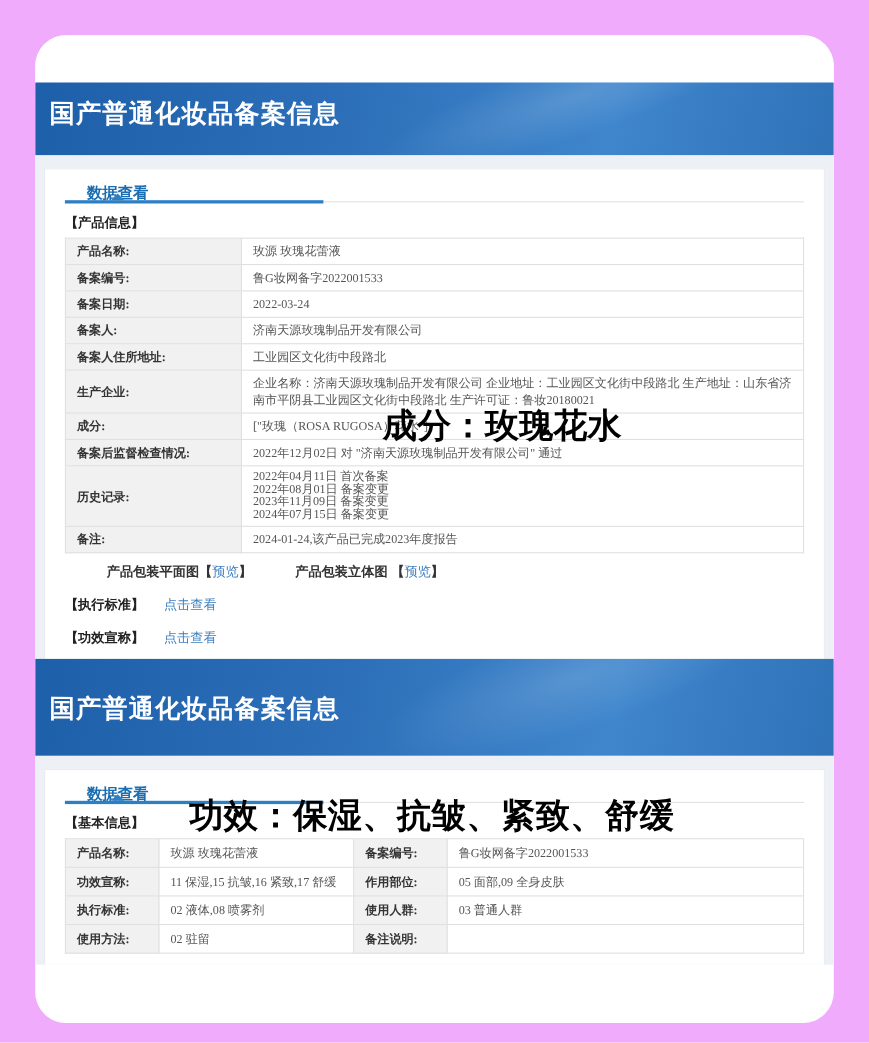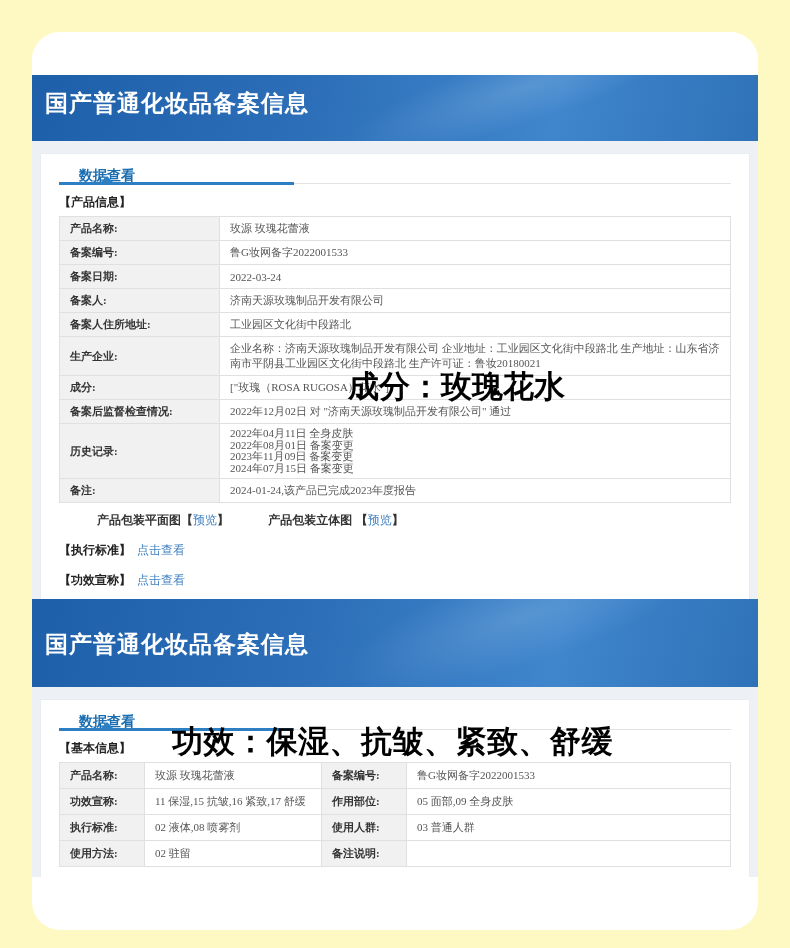--- a/index.html
+++ b/index.html
@@ -1,18 +1,18 @@
 <!DOCTYPE html>
 <html><head>
 <meta charset="utf-8">
 <style>
   * { margin:0; padding:0; box-sizing:border-box; }
   html,body { width:790px; }
   body { font-family:"Liberation Sans","DejaVu Sans",sans-serif; }
-  .page { position:relative; width:790px; height:948px; background:#fef9c3; overflow:hidden; }
+  .page { position:relative; width:790px; height:948px; background:#f0abfc; overflow:hidden; }
   .card { position:absolute; left:32px; top:32px; width:726px; height:898px;
           background:#ffffff; border-radius:28px; overflow:hidden; }
   .top-strip { height:43px; background:#ffffff; }
 
   
   .banner { position:relative; width:100%; overflow:hidden;
             background:linear-gradient(102deg,#1d5fa9 0%,#2c6fb8 38%,#3f86cd 72%,#2f72b8 100%); }
   .banner::before { content:""; position:absolute; left:40%; top:-40%; width:55%; height:120%;
             background:radial-gradient(ellipse at center, rgba(255,255,255,0.14), rgba(255,255,255,0) 65%);
             transform:rotate(-18deg); }
@@ -43,21 +43,21 @@
   td.lbl { background:#f1f1f1; color:#333; font-weight:bold; width:160px; }
   .t1 td { height:24px; }
   .t1 td.tall { height:38px; }
   .hist div { line-height:11.5px; }
 
   
   .pack-line { font-size:12px; color:#333; font-weight:bold; margin:9px 0 0 38px; }
   .pack-item { margin-right:36px; }
   .blue-link { color:#3d7fc1; font-weight:normal; cursor:pointer; text-decoration:none; }
   .doc-link-row { font-size:12px; color:#222; font-weight:bold; margin-top:13px; }
-  .doc-link-row .blue-link { margin-left:6px; }
+  .doc-link-row .blue-link { margin-left:18px; }
 
   
   .t2 td { height:26px; }
   .t2 td.lbl1 { width:85px; background:#f1f1f1; color:#333; font-weight:bold; }
   .t2 td.lbl2 { width:85px; background:#f1f1f1; color:#333; font-weight:bold; }
   .t2 td.v1 { width:177px; }
 
   
   .overlay { position:absolute; color:#000; font-weight:600; white-space:nowrap; z-index:5;
              font-family:"Liberation Sans","DejaVu Sans",sans-serif; }
@@ -115,21 +115,21 @@
             <td class="lbl">成分:</td>
             <td>["玫瑰（ROSA RUGOSA）花水"]</td>
           </tr>
           <tr>
             <td class="lbl">备案后监督检查情况:</td>
             <td>2022年12月02日 对 "济南天源玫瑰制品开发有限公司" 通过</td>
           </tr>
           <tr>
             <td class="lbl">历史记录:</td>
             <td class="hist">
-              <div>2022年04月11日 全身皮肤</div>
+              <div>2022年04月11日 首次备案</div>
               <div>2022年08月01日 备案变更</div>
               <div>2023年11月09日 备案变更</div>
               <div>2024年07月15日 备案变更</div>
             </td>
           </tr>
           <tr>
             <td class="lbl">备注:</td>
             <td>2024-01-24,该产品已完成2023年度报告</td>
           </tr>
         </tbody>

